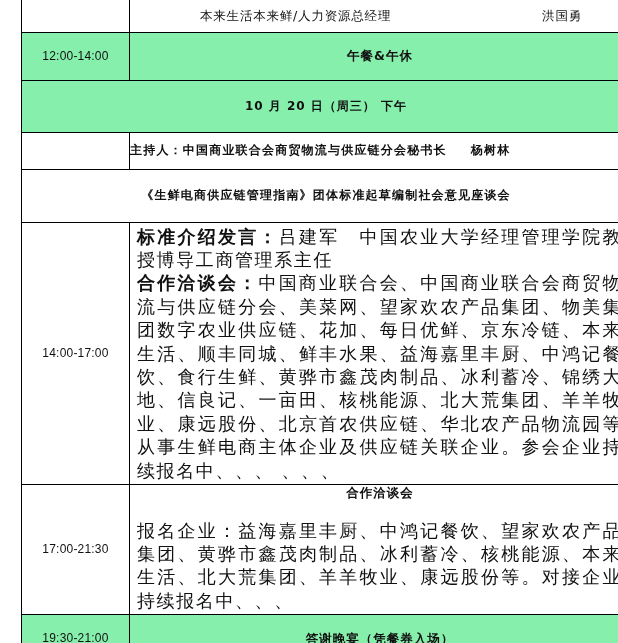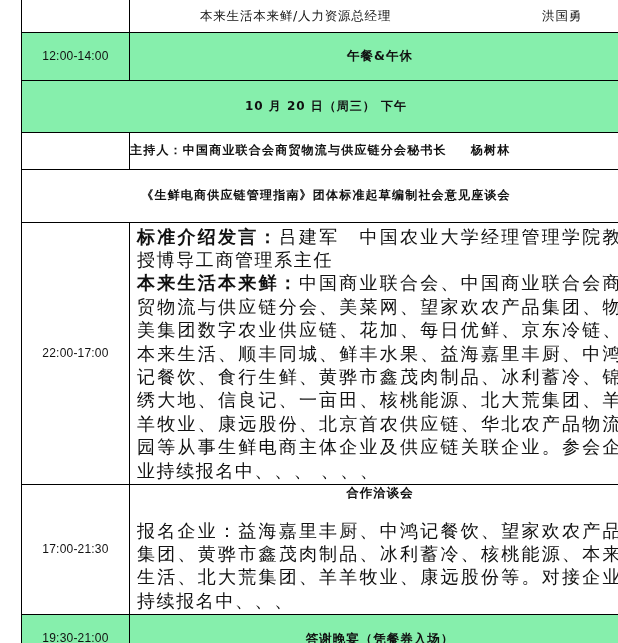--- a/index.html
+++ b/index.html
@@ -124,25 +124,25 @@
     <td class="host">
       <span>主持人：</span><span>中国商业联合会商贸物流与供应链分会秘书长</span><span class="gap"></span><span>杨树林</span>
     </td>
   </tr>
 
   <tr style="height:53px;">
     <td colspan="2" class="doc-title">《生鲜电商供应链管理指南》团体标准起草编制社会意见座谈会</td>
   </tr>
 
   <tr style="height:165px;">
-    <td class="time">22:00-17:00</td>
+    <td class="time">14:00-17:00</td>
     <td>
       <div class="para">
         <span class="lbl">标准介绍发言：</span><span>吕建军　中国农业大学经理管理学院教授博导工商管理系主任</span><br>
-        <span class="lbl">本来生活本来鲜：</span><span>中国商业联合会、中国商业联合会商贸物流与供应链分会、美菜网、望家欢农产品集团、物美集团数字农业供应链、花加、每日优鲜、京东冷链、本来生活、顺丰同城、鲜丰水果、益海嘉里丰厨、中鸿记餐饮、食行生鲜、黄骅市鑫茂肉制品、冰利蓄冷、锦绣大地、信良记、一亩田、核桃能源、北大荒集团、羊羊牧业、康远股份、北京首农供应链、华北农产品物流园等从事生鲜电商主体企业及供应链关联企业。参会企业持续报名中、、、 、、、</span>
+        <span class="lbl">合作洽谈会：</span><span>中国商业联合会、中国商业联合会商贸物流与供应链分会、美菜网、望家欢农产品集团、物美集团数字农业供应链、花加、每日优鲜、京东冷链、本来生活、顺丰同城、鲜丰水果、益海嘉里丰厨、中鸿记餐饮、食行生鲜、黄骅市鑫茂肉制品、冰利蓄冷、锦绣大地、信良记、一亩田、核桃能源、北大荒集团、羊羊牧业、康远股份、北京首农供应链、华北农产品物流园等从事生鲜电商主体企业及供应链关联企业。参会企业持续报名中、、、 、、、</span>
       </div>
     </td>
   </tr>
 
   <tr style="height:116px;">
     <td class="time">17:00-21:30</td>
     <td style="vertical-align:bottom;">
       <div class="sub-title">合作洽谈会</div>
       <div class="para" style="padding-top:0;">报名企业：益海嘉里丰厨、中鸿记餐饮、望家欢农产品集团、黄骅市鑫茂肉制品、冰利蓄冷、核桃能源、本来生活、北大荒集团、羊羊牧业、康远股份等。对接企业持续报名中、、、</div>
     </td>

